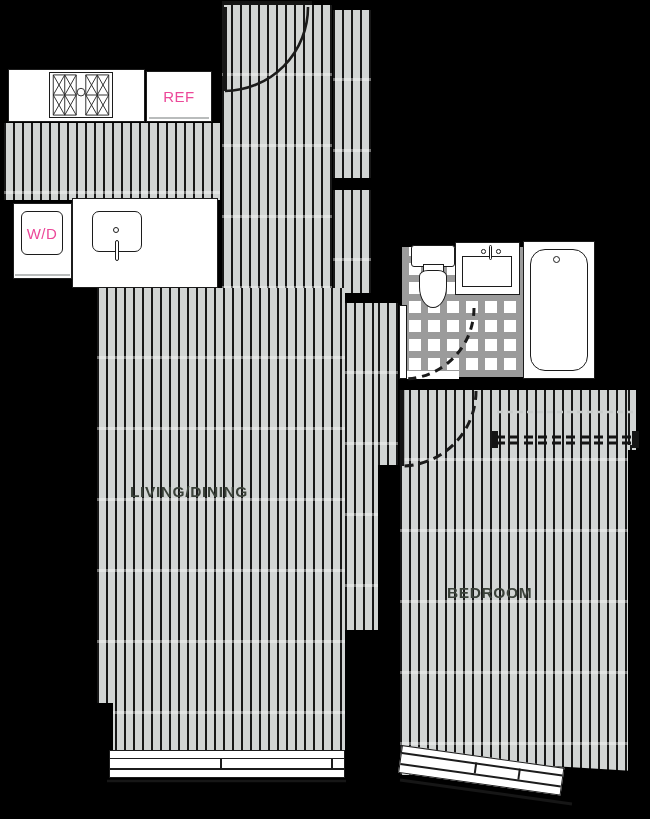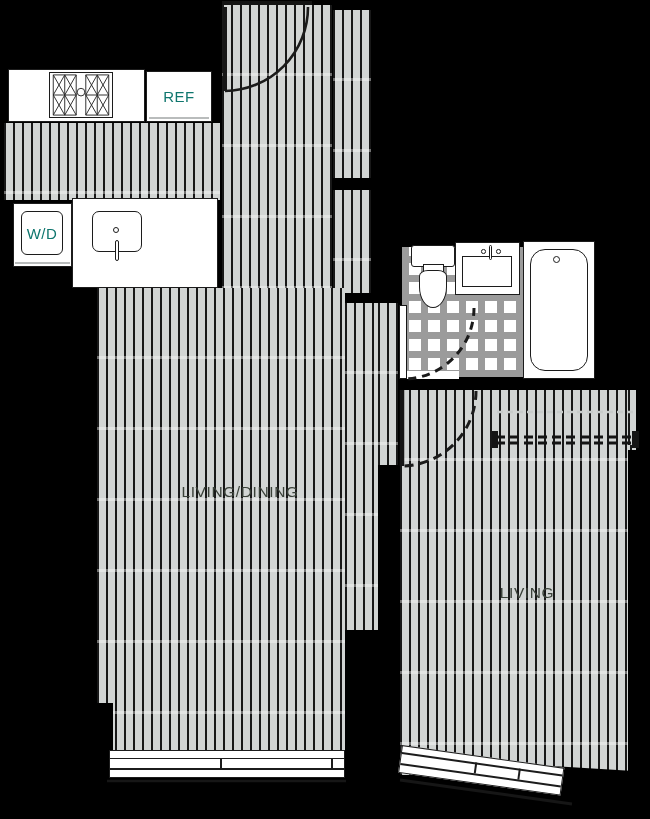--- a/index.html
+++ b/index.html
@@ -15,23 +15,23 @@
   
   .tile{
     background-color:#ffffff;
     background-image:
       repeating-linear-gradient(90deg, #9b9b9b 0 7px, transparent 7px 19px),
       repeating-linear-gradient(0deg, #9b9b9b 0 7px, transparent 7px 19px);
   }
   .wbox{background:#fff;border:1.6px solid #1c1c1c;}
   .thin{border-width:1.3px;}
   .mask{background:#000;}
-  .lbl{font-weight:400;font-size:15.5px;line-height:1;color:#3a4139;
-       letter-spacing:.6px;text-align:center;white-space:nowrap;}
-  .applbl{font-weight:400;font-size:15px;color:#0f766e;letter-spacing:.5px;
+  .lbl{font-weight:700;font-size:15.5px;line-height:1;color:#3a4139;
+       letter-spacing:.6px;text-align:left;white-space:nowrap;}
+  .applbl{font-weight:400;font-size:15px;color:#ec4899;letter-spacing:.5px;
           display:flex;align-items:center;justify-content:center;height:100%;}
   .wline{position:absolute;left:0;right:0;height:1.5px;background:#1c1c1c;}
   .wmull{position:absolute;width:1.5px;background:#1c1c1c;}
   svg{display:block;}
 </style>
 </head>
 <body>
 
 <div id="stage">
 
@@ -58,21 +58,21 @@
         <path d="M37,2H61V44H37Z M49,2V44 M37,23H61 M37,2L49,23M49,2L37,23 M49,2L61,23M61,2L49,23 M37,23L49,44M49,23L37,44 M49,23L61,44M61,23L49,44"></path>
         <circle cx="32" cy="20" r="4"></circle>
       </svg>
     </span>
   </div>
   <div class="abs wbox" style="left:146px;top:71px;width:66px;height:51px;">
     <div class="abs" style="left:2px;right:2px;bottom:2px;height:2px;background:#b9bcbc;"></div>
     <div class="applbl">REF</div>
   </div>
 
-  <div class="abs wbox" style="left:13px;top:203px;width:59px;height:64px;">
+  <div class="abs wbox" style="left:13px;top:203px;width:59px;height:76px;">
     <div class="abs" style="left:1px;right:1px;bottom:2px;height:2.5px;background:#b9bcbc;"></div>
     <div class="abs thin" style="left:7px;top:7px;width:42px;height:44px;border:1.4px solid #1c1c1c;border-radius:6px;">
       <div class="applbl">W/D</div>
     </div>
   </div>
 
   <div class="abs wbox" style="left:72px;top:198px;width:146px;height:90px;"></div>
   <div class="abs thin" style="left:92px;top:211px;width:50px;height:41px;border:1.4px solid #1c1c1c;border-radius:7px;background:#fff;"></div>
   <div class="abs" style="left:113px;top:227px;width:6px;height:6px;border:1.3px solid #1c1c1c;border-radius:50%;background:#fff;"></div>
   <div class="abs" style="left:115px;top:240px;width:3.5px;height:21px;border:1.2px solid #1c1c1c;border-radius:3px;background:#fff;"></div>
@@ -104,21 +104,21 @@
   </div>
 
   <div class="abs wbox" style="left:402px;top:745px;width:164px;height:28px;transform:rotate(8deg);transform-origin:0 0;">
     <div class="wline" style="top:6px;"></div>
     <div class="wline" style="top:17px;"></div>
     <div class="wmull" style="left:74px;top:6px;height:11px;"></div>
     <div class="wmull" style="left:118px;top:6px;height:11px;"></div>
   </div>
 
   <div class="abs lbl" style="left:130px;top:484px;width:220px;">LIVING/DINING</div>
-  <div class="abs lbl" style="left:447px;top:585px;width:160px;">LIVING</div>
+  <div class="abs lbl" style="left:447px;top:585px;width:160px;">BEDROOM</div>
 
   <svg class="abs" style="left:0;top:0;" width="650" height="819" viewBox="0 0 650 819" fill="none">
 
     <path d="M222,3 H312" stroke="#141414" stroke-width="4"></path>
 
     <path d="M225,7 V91" stroke="#161616" stroke-width="4"></path>
     <path d="M308,7 A84,84 0 0 1 225,91" stroke="#1b1b1b" stroke-width="2.6"></path>
 
     <path d="M474,308 A71,71 0 0 1 403,379" stroke="#1b1b1b" stroke-width="3" stroke-dasharray="8 6"></path>
 

